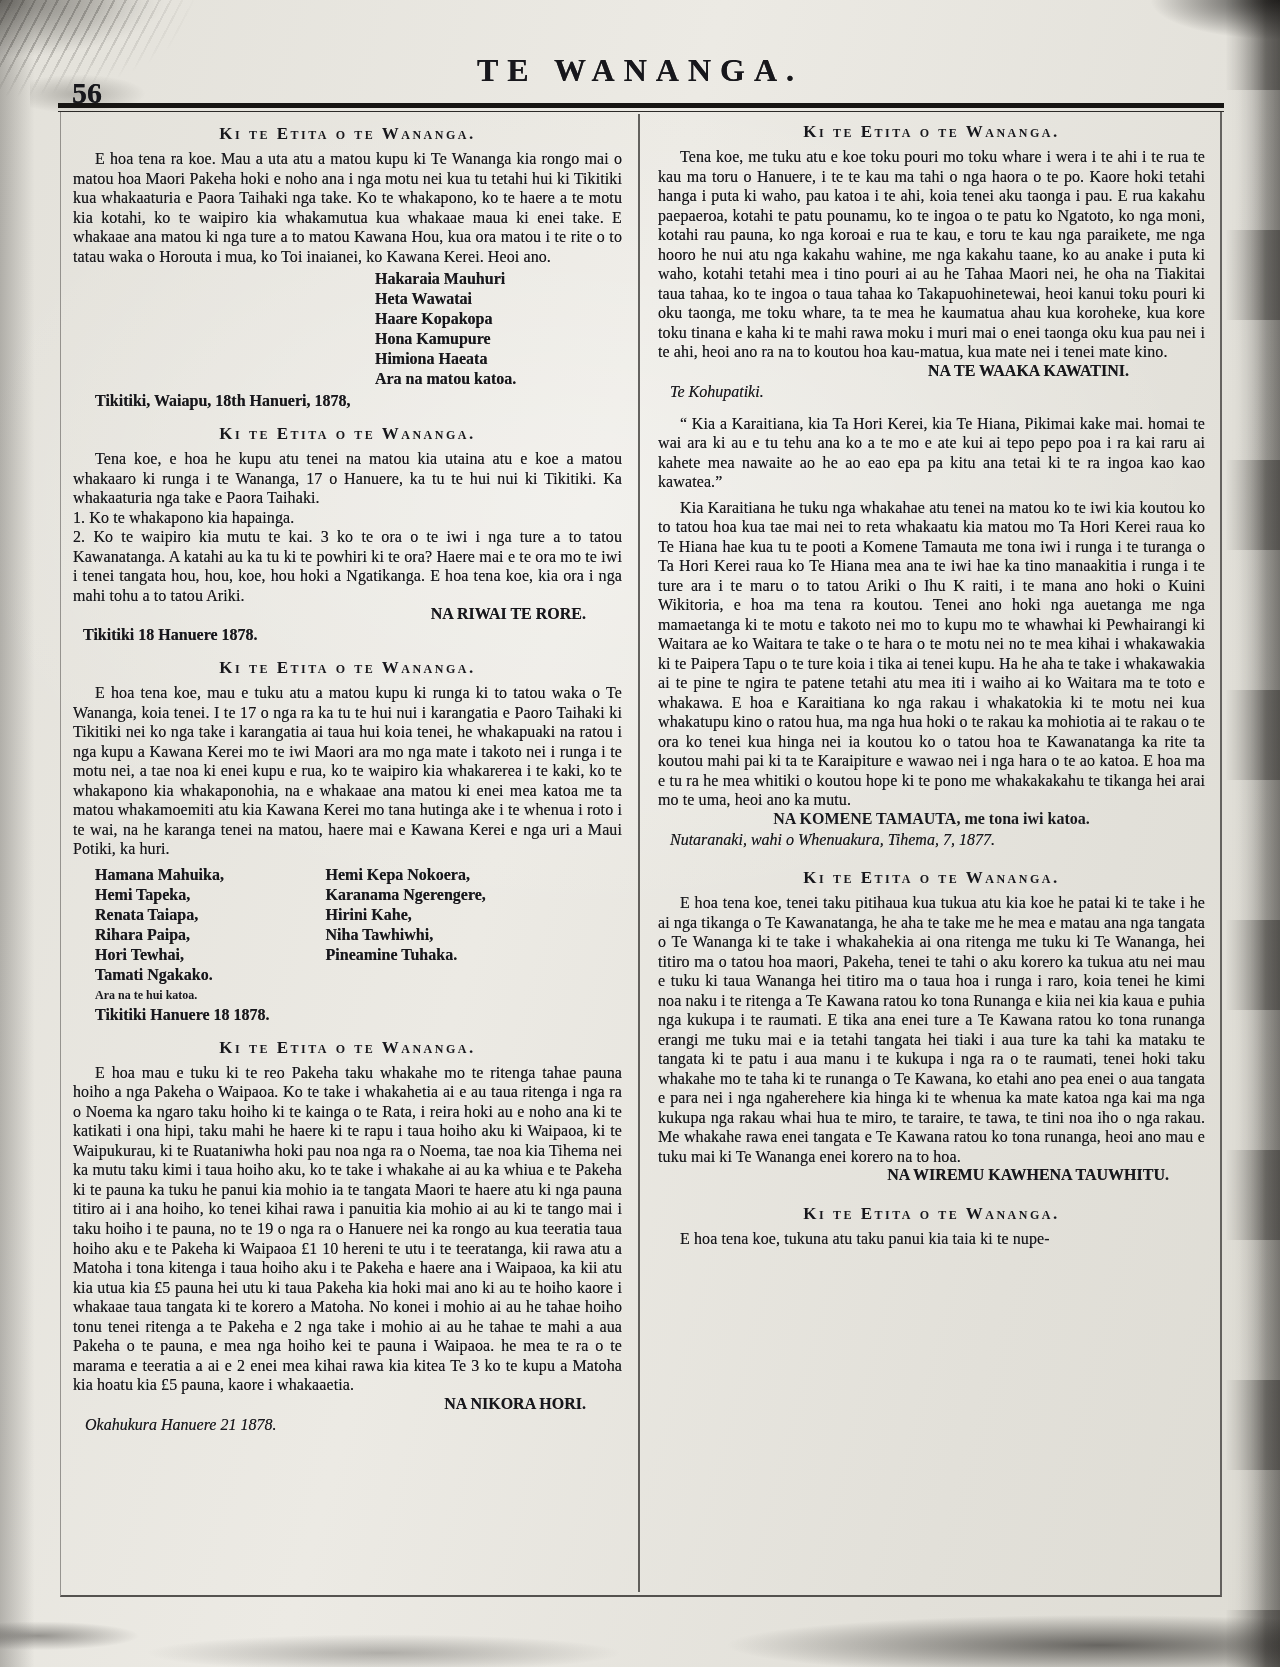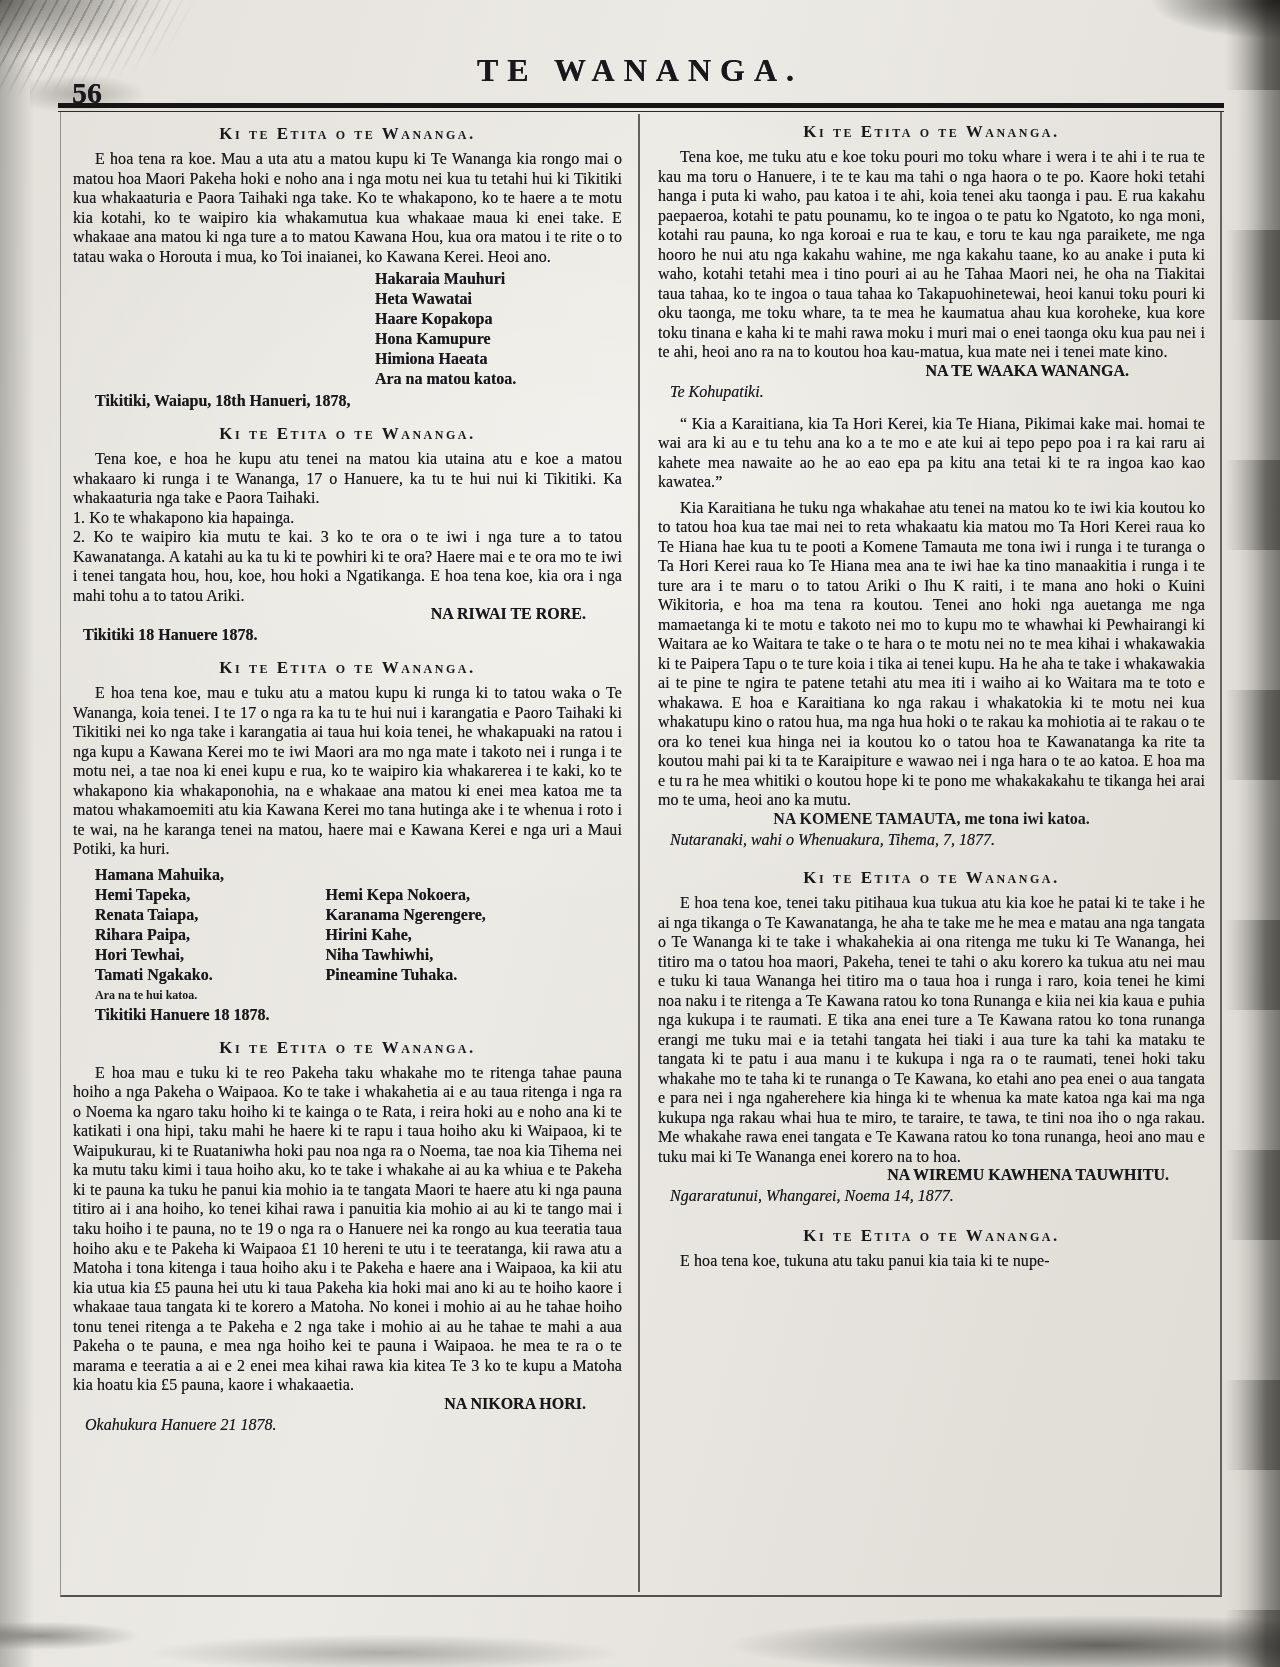--- a/index.html
+++ b/index.html
@@ -68,21 +68,21 @@
   .letter { margin-bottom:6px; }
   .letter-heading { text-align:center; font-variant:small-caps; font-weight:bold;
     font-size:17px; letter-spacing:2.5px; margin:13px 0 5px; }
   p.body { font-size:16px; line-height:1.22; text-align:justify; text-indent:22px;
     letter-spacing:.1px; text-shadow:0 0 .45px rgba(0,0,0,.55); }
   p.body.noindent { text-indent:0; }
   .sig-block { margin:3px 0 2px; }
   .sig-name { font-weight:bold; font-size:16px; line-height:1.25;
     text-shadow:0 0 .45px rgba(0,0,0,.55); }
   .sig-indent { margin-left:55%; }
-  .sig-cols { display:flex; margin:3px 0 1px;align-items:flex-end; }
+  .sig-cols { display:flex; margin:3px 0 1px; }
   .sig-col-a { flex:0 0 46%; padding-left:22px; }
   .sig-col-b { flex:1; }
   .sig-right { text-align:right; font-weight:bold; font-size:16px; padding-right:36px;
     text-shadow:0 0 .45px rgba(0,0,0,.55); }
   .sig-right.deep { padding-right:76px; }
   .sig-center { text-align:center; font-weight:bold; font-size:16px; }
   .dateline { font-size:16px; font-weight:bold; margin:2px 0 0 22px; line-height:1.25;
     text-shadow:0 0 .45px rgba(0,0,0,.55); }
   .dateline.plain { font-weight:normal; margin-left:12px;font-style:italic; }
   .closing-line { font-weight:bold; font-size:12px; margin-left:22px; line-height:1.25; }
@@ -162,36 +162,35 @@
         <p class="dateline plain">Okahukura Hanuere 21 1878.</p>
       </section>
 
     </div>
 
     <div class="col col-right">
 
       <section class="letter">
         <h3 class="letter-heading" style="margin-top:4px">Ki te Etita o te Wananga.</h3>
         <p class="body">Tena koe, me tuku atu e koe toku pouri mo toku whare i wera i te ahi i te rua te kau ma toru o Hanuere, i te te kau ma tahi o nga haora o te po. Kaore hoki tetahi hanga i puta ki waho, pau katoa i te ahi, koia tenei aku taonga i pau. E rua kakahu paepaeroa, kotahi te patu pounamu, ko te ingoa o te patu ko Ngatoto, ko nga moni, kotahi rau pauna, ko nga koroai e rua te kau, e toru te kau nga paraikete, me nga hooro he nui atu nga kakahu wahine, me nga kakahu taane, ko au anake i puta ki waho, kotahi tetahi mea i tino pouri ai au he Tahaa Maori nei, he oha na Tiakitai taua tahaa, ko te ingoa o taua tahaa ko Takapuohinetewai, heoi kanui toku pouri ki oku taonga, me toku whare, ta te mea he kaumatua ahau kua koroheke, kua kore toku tinana e kaha ki te mahi rawa moku i muri mai o enei taonga oku kua pau nei i te ahi, heoi ano ra na to koutou hoa kau-matua, kua mate nei i tenei mate kino.</p>
-        <p class="sig-right deep">NA TE WAAKA WANANGA.</p>
+        <p class="sig-right deep">NA TE WAAKA KAWATINI.</p>
         <p class="dateline plain">Te Kohupatiki.</p>
       </section>
 
       <section class="letter">
         <p class="body" style="margin-top:12px">“ Kia a Karaitiana, kia Ta Hori Kerei, kia Te Hiana, Pikimai kake mai. homai te wai ara ki au e tu tehu ana ko a te mo e ate kui ai tepo pepo poa i ra kai raru ai kahete mea nawaite ao he ao eao epa pa kitu ana tetai ki te ra ingoa kao kao kawatea.”</p>
         <p class="body" style="margin-top:6px">Kia Karaitiana he tuku nga whakahae atu tenei na matou ko te iwi kia koutou ko to tatou hoa kua tae mai nei to reta whakaatu kia matou mo Ta Hori Kerei raua ko Te Hiana hae kua tu te pooti a Komene Tamauta me tona iwi i runga i te turanga o Ta Hori Kerei raua ko Te Hiana mea ana te iwi hae ka tino manaakitia i runga i te ture ara i te maru o to tatou Ariki o Ihu K raiti, i te mana ano hoki o Kuini Wikitoria, e hoa ma tena ra koutou. Tenei ano hoki nga auetanga me nga mamaetanga ki te motu e takoto nei mo to kupu mo te whawhai ki Pewhairangi ki Waitara ae ko Waitara te take o te hara o te motu nei no te mea kihai i whakawakia ki te Paipera Tapu o te ture koia i tika ai tenei kupu. Ha he aha te take i whakawakia ai te pine te ngira te patene tetahi atu mea iti i waiho ai ko Waitara ma te toto e whakawa. E hoa e Karaitiana ko nga rakau i whakatokia ki te motu nei kua whakatupu kino o ratou hua, ma nga hua hoki o te rakau ka mohiotia ai te rakau o te ora ko tenei kua hinga nei ia koutou ko o tatou hoa te Kawanatanga ka rite ta koutou mahi pai ki ta te Karaipiture e wawao nei i nga hara o te ao katoa. E hoa ma e tu ra he mea whitiki o koutou hope ki te pono me whakakakahu te tikanga hei arai mo te uma, heoi ano ka mutu.</p>
         <p class="sig-center">NA KOMENE TAMAUTA, me tona iwi katoa.</p>
         <p class="dateline plain">Nutaranaki, wahi o Whenuakura, Tihema, 7, 1877.</p>
       </section>
 
       <section class="letter">
         <h3 class="letter-heading" style="margin-top:18px">Ki te Etita o te Wananga.</h3>
         <p class="body">E hoa tena koe, tenei taku pitihaua kua tukua atu kia koe he patai ki te take i he ai nga tikanga o Te Kawanatanga, he aha te take me he mea e matau ana nga tangata o Te Wananga ki te take i whakahekia ai ona ritenga me tuku ki Te Wananga, hei titiro ma o tatou hoa maori, Pakeha, tenei te tahi o aku korero ka tukua atu nei mau e tuku ki taua Wananga hei titiro ma o taua hoa i runga i raro, koia tenei he kimi noa naku i te ritenga a Te Kawana ratou ko tona Runanga e kiia nei kia kaua e puhia nga kukupa i te raumati. E tika ana enei ture a Te Kawana ratou ko tona runanga erangi me tuku mai e ia tetahi tangata hei tiaki i aua ture ka tahi ka mataku te tangata ki te patu i aua manu i te kukupa i nga ra o te raumati, tenei hoki taku whakahe mo te taha ki te runanga o Te Kawana, ko etahi ano pea enei o aua tangata e para nei i nga ngaherehere kia hinga ki te whenua ka mate katoa nga kai ma nga kukupa nga rakau whai hua te miro, te taraire, te tawa, te tini noa iho o nga rakau. Me whakahe rawa enei tangata e Te Kawana ratou ko tona runanga, heoi ano mau e tuku mai ki Te Wananga enei korero na to hoa.</p>
         <p class="sig-right">NA WIREMU KAWHENA TAUWHITU.</p>
-        <p class="dateline plain">Ngararatunui, Whangarei, Noema 14, 1877.</p>
       </section>
 
       <section class="letter">
         <h3 class="letter-heading" style="margin-top:20px">Ki te Etita o te Wananga.</h3>
         <p class="body">E hoa tena koe, tukuna atu taku panui kia taia ki te nupe-</p>
       </section>
 
     </div>
   </div>
 </div>

